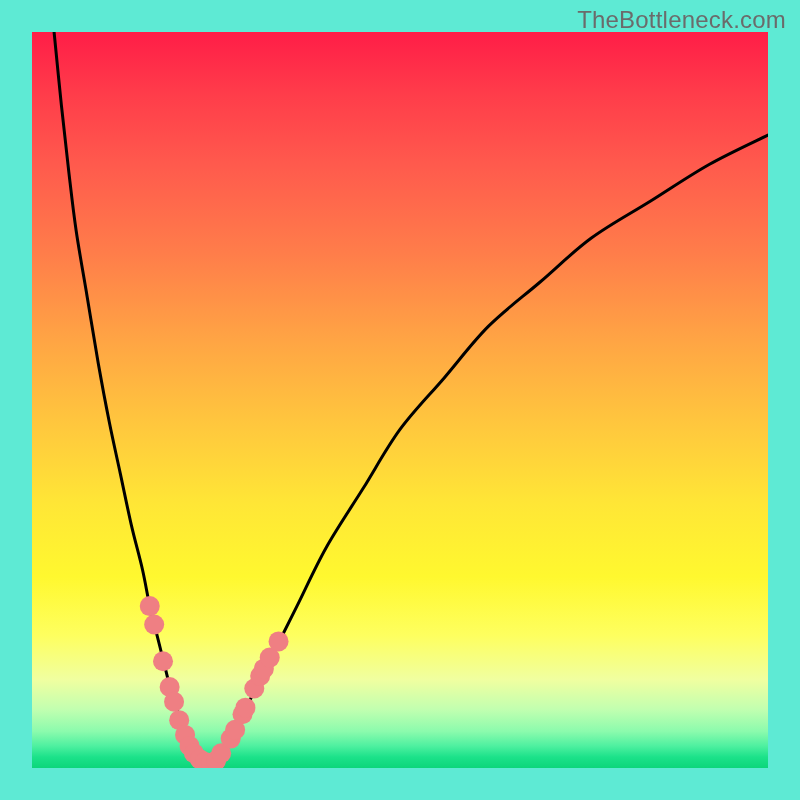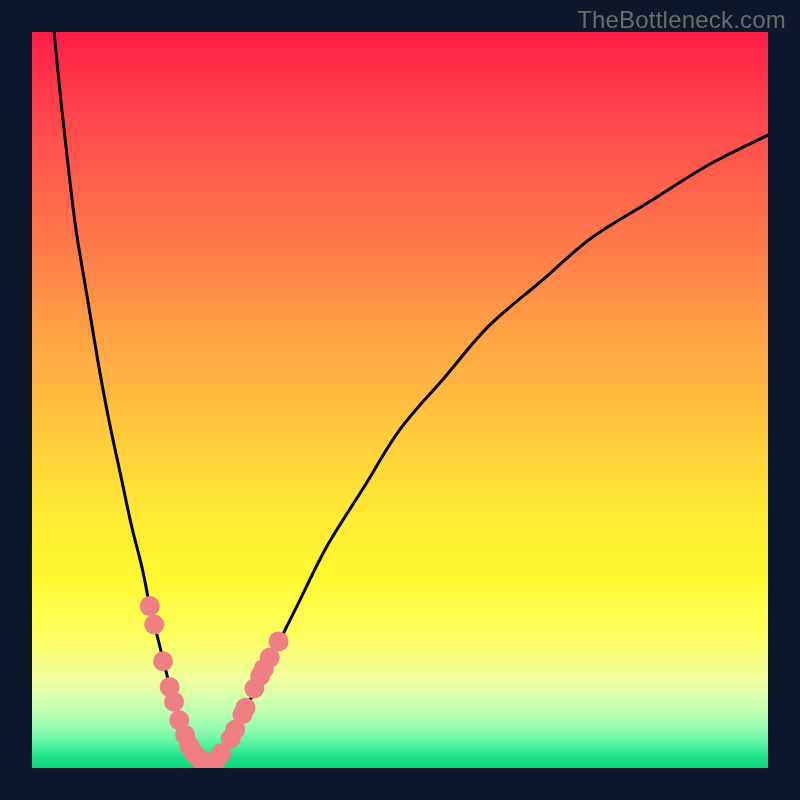--- a/index.html
+++ b/index.html
@@ -8,21 +8,21 @@
     width: 800px;
     height: 800px;
     overflow: hidden;
     background: #000;
     font-family: Arial, Helvetica, sans-serif;
   }
   .frame {
     position: relative;
     width: 800px;
     height: 800px;
-    background: #0f172a;
+    background: #5eead4;
   }
   .plot {
     position: absolute;
     left: 32px;
     top: 32px;
     width: 736px;
     height: 736px;
     overflow: hidden;
   }
   .gradient {

